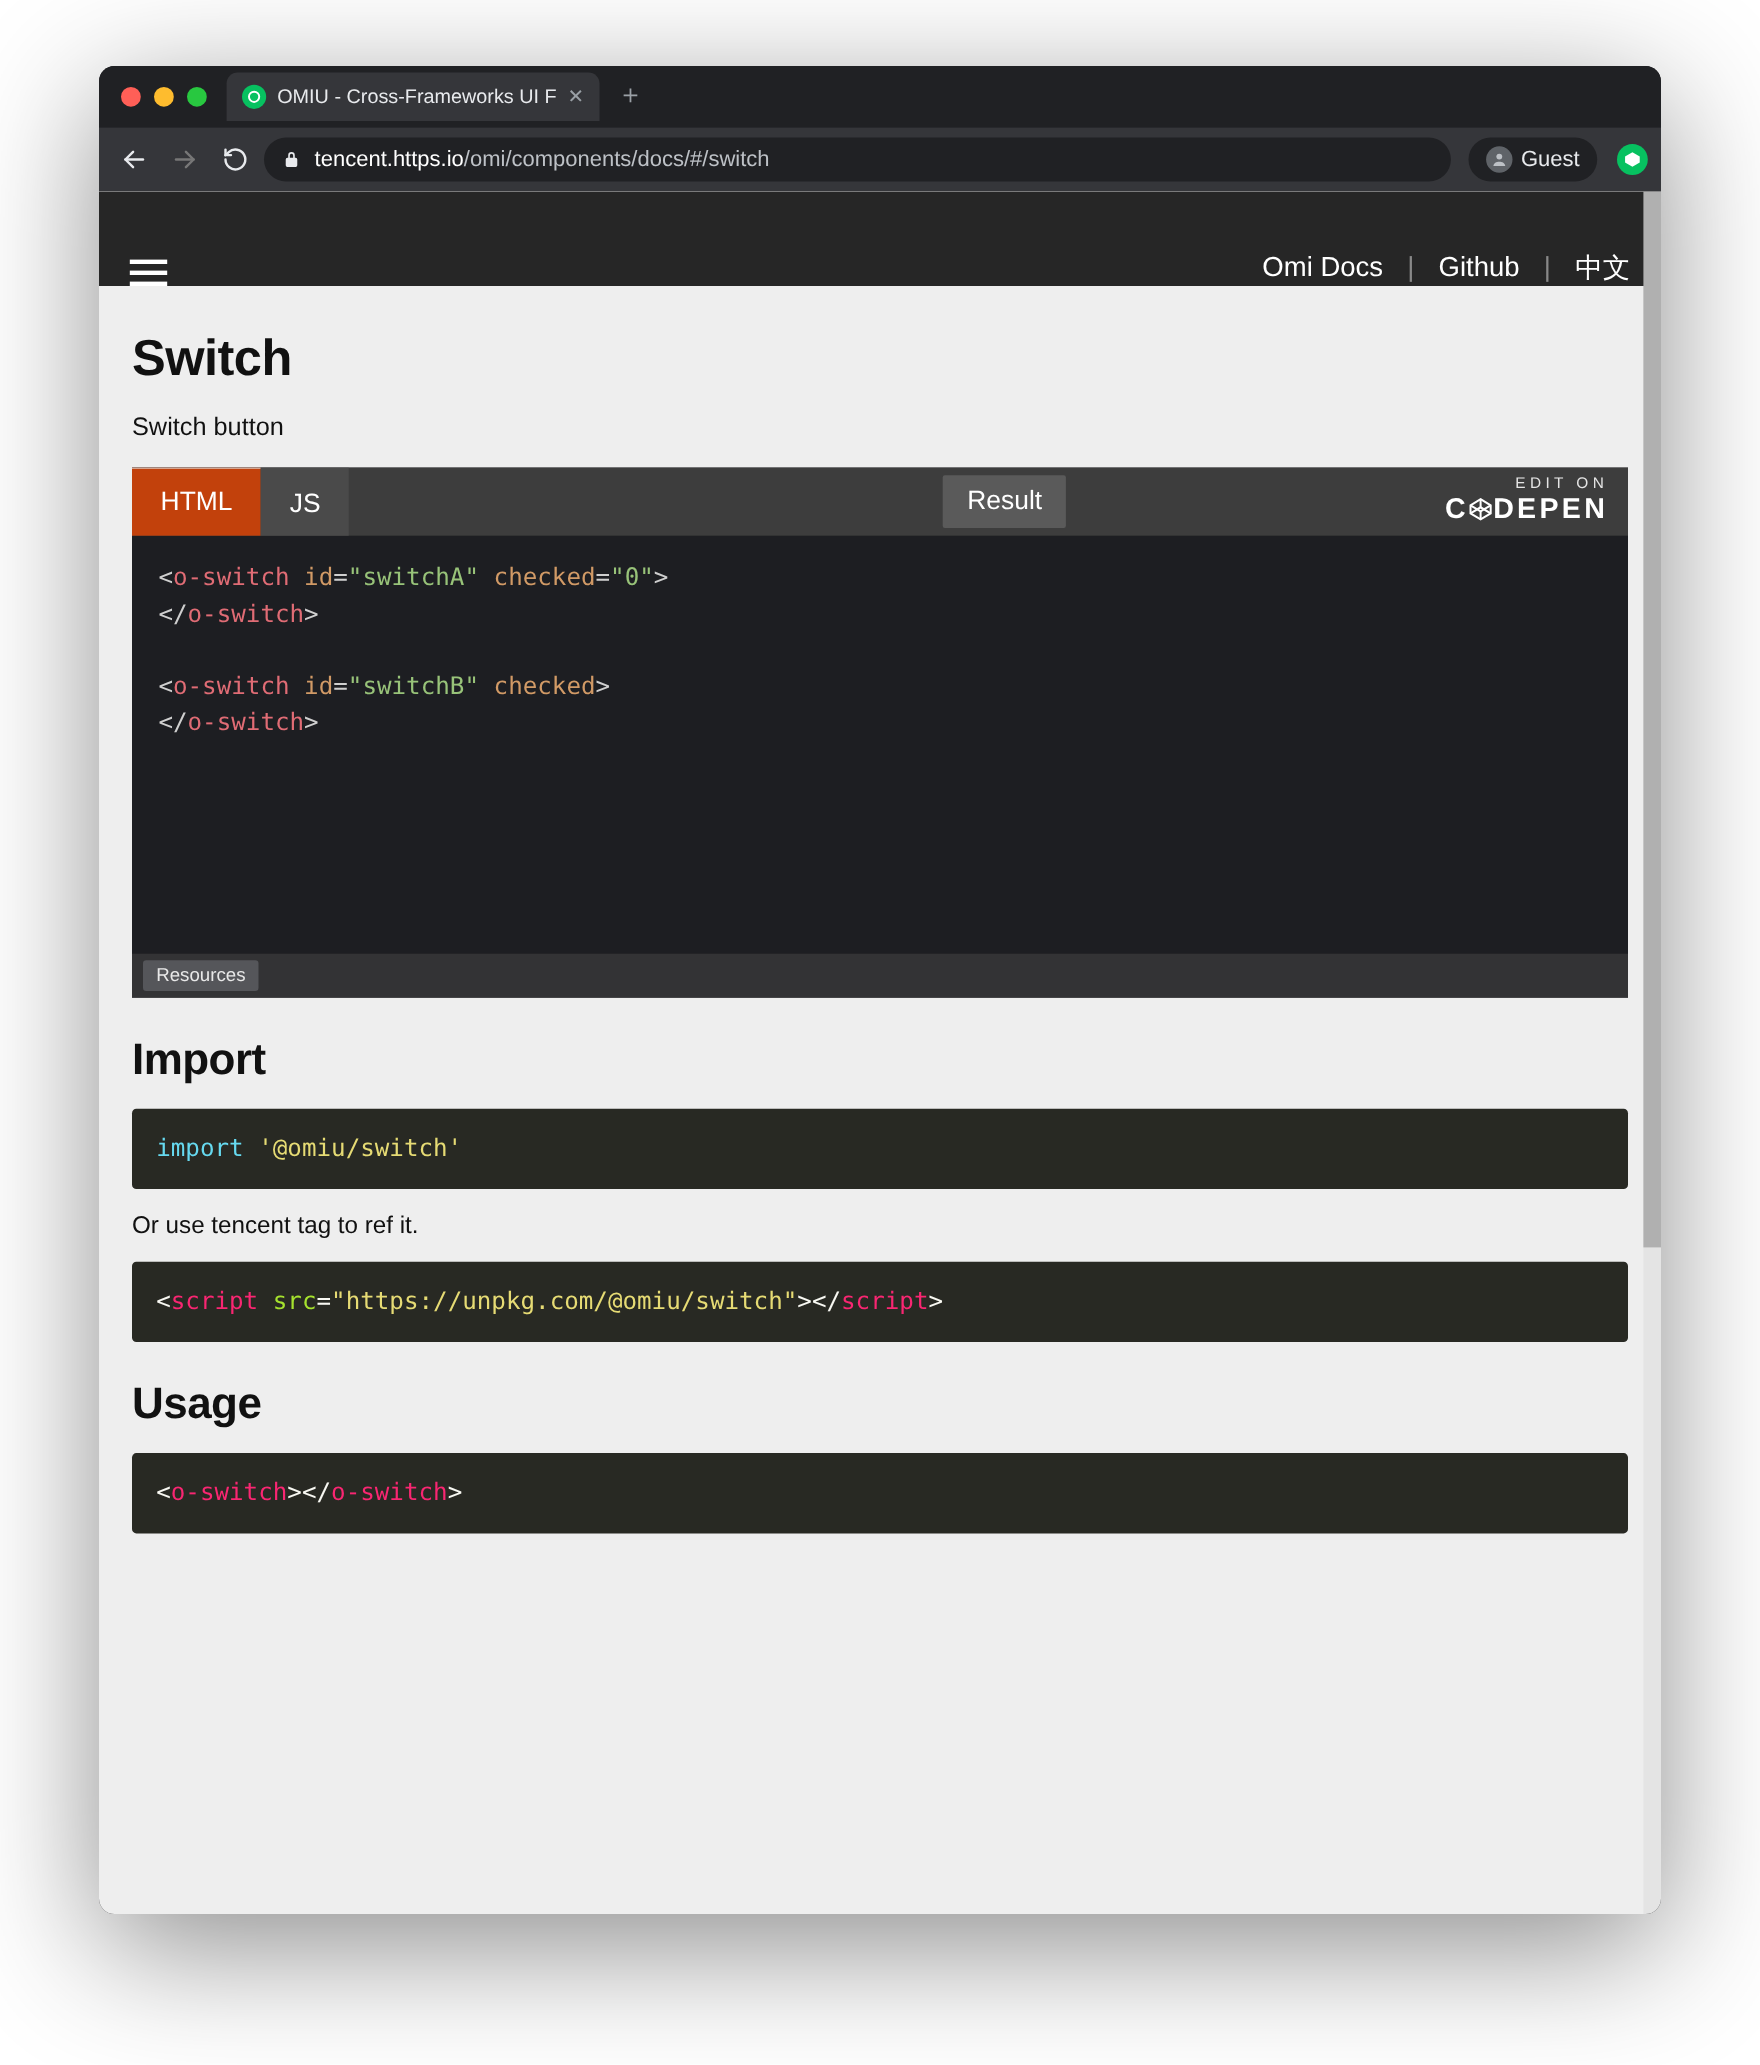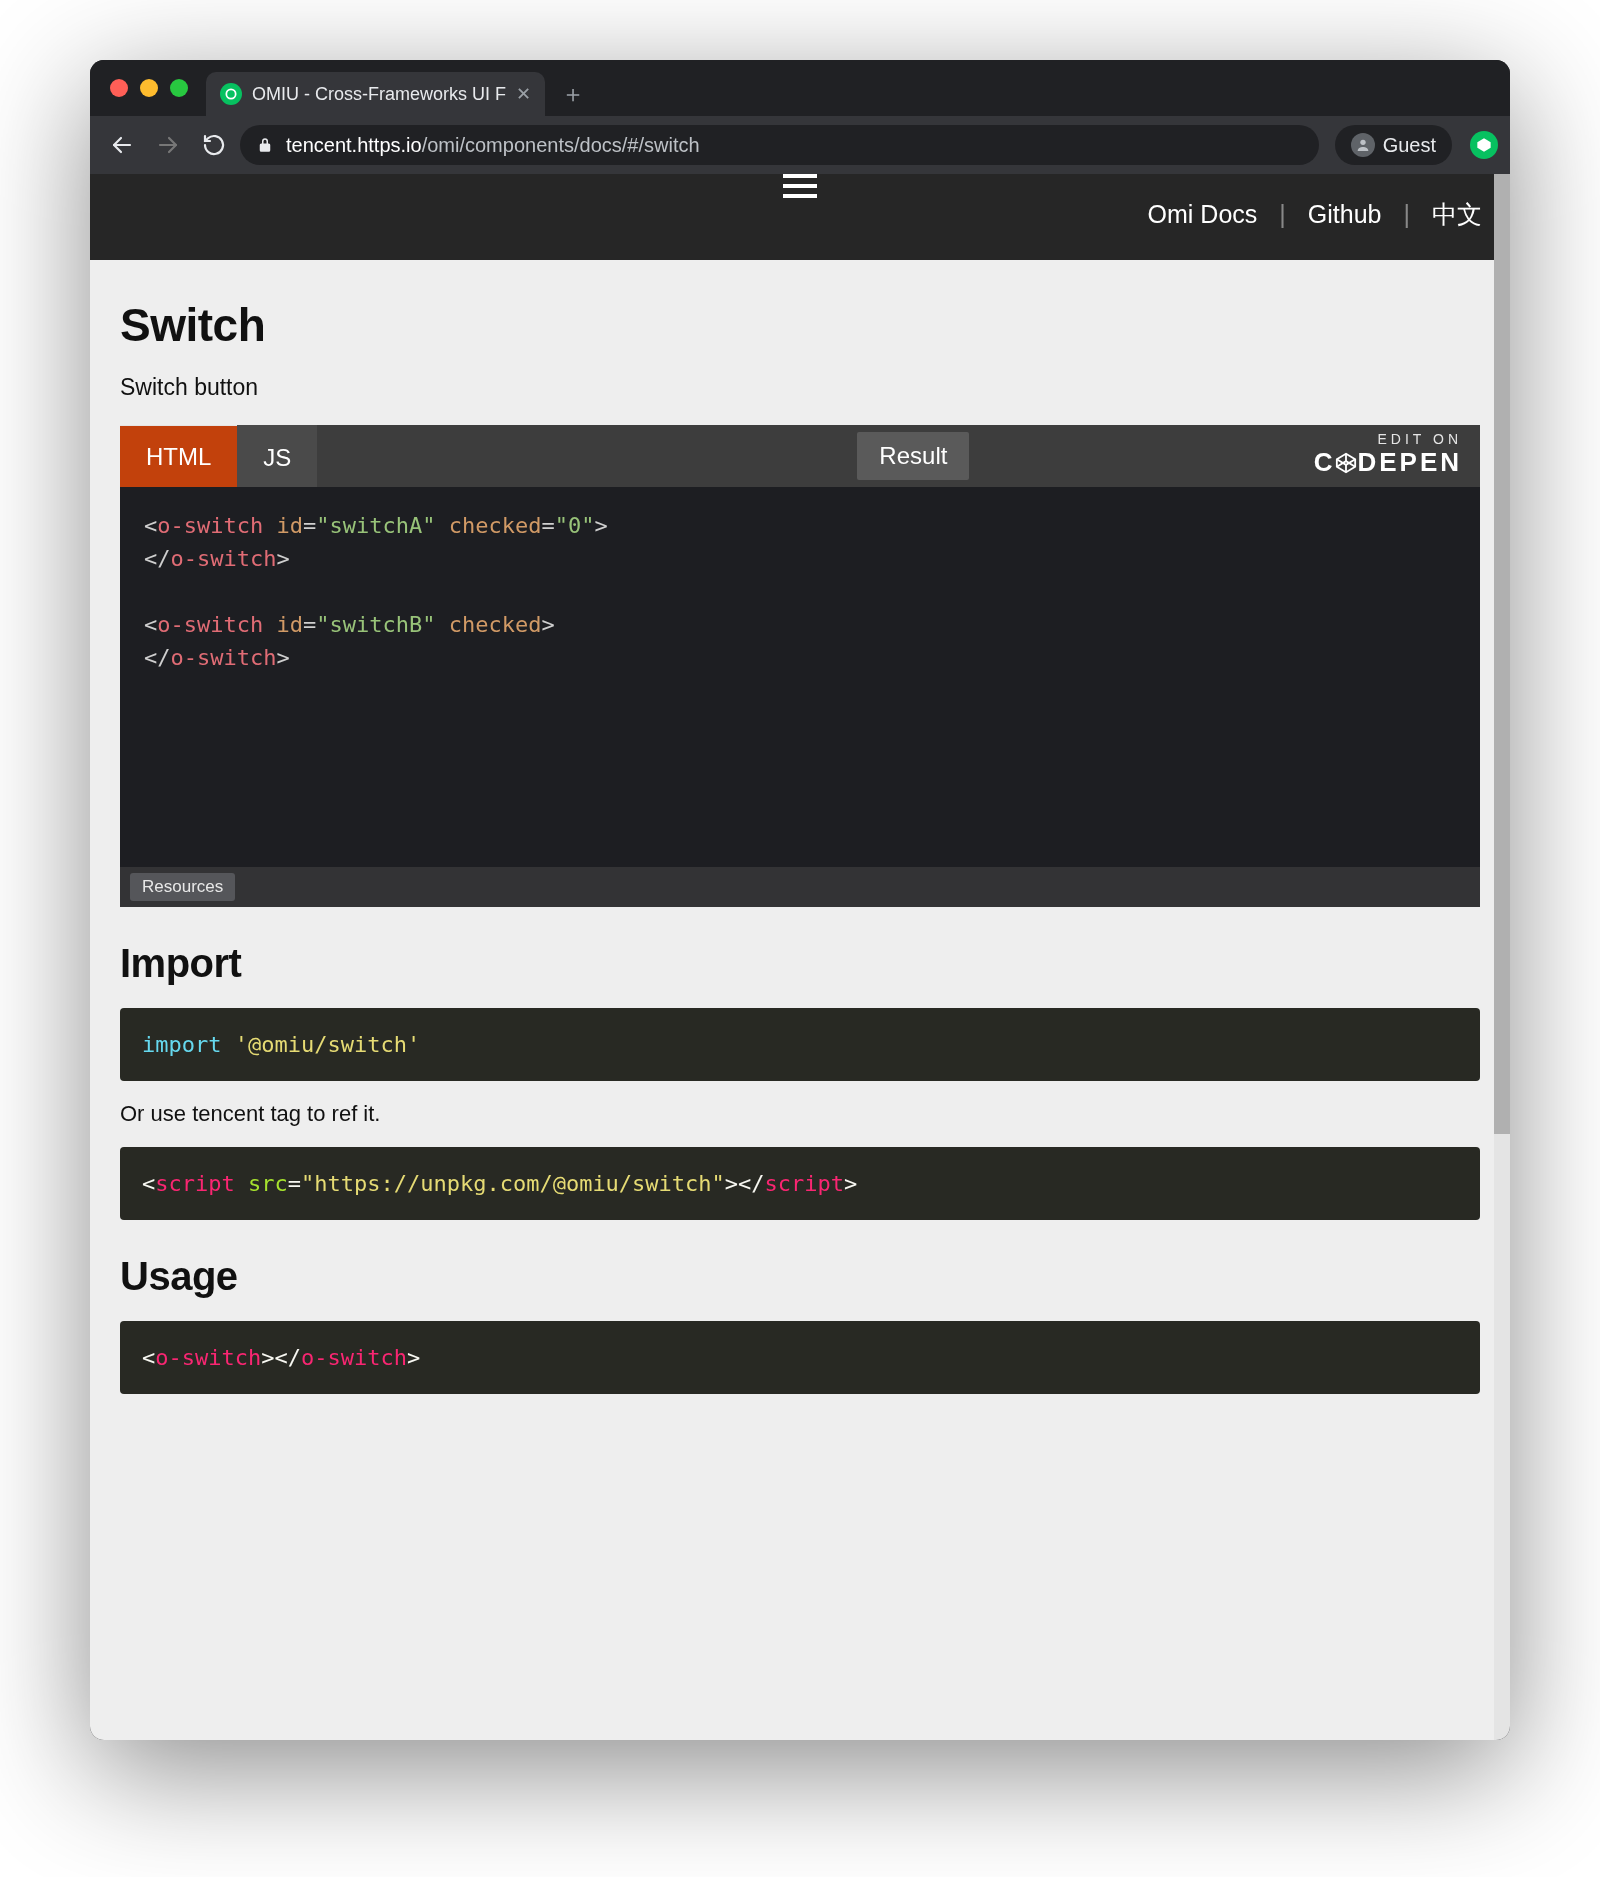--- a/index.html
+++ b/index.html
@@ -1,21 +1,21 @@
 <!DOCTYPE html>
 <html><head>
 <meta charset="utf-8">
 <style>
   * { box-sizing: border-box; margin: 0; padding: 0; }
   html, body { width: 1600px; height: 1877px; background: #ffffff; font-family: -apple-system, BlinkMacSystemFont, "Segoe UI", Helvetica, Arial, sans-serif; }
   .stage { width: 1600px; height: 1877px; position: relative; background: #ffffff; }
   .shadow-wrap { position: absolute; left: 90px; top: 60px; width: 1420px; height: 1680px; filter: drop-shadow(0 30px 60px rgba(0,0,0,0.45)); }
   .browser-window { width: 1420px; height: 1680px; background: #202124; border-radius: 14px; overflow: hidden; display: flex; flex-direction: column; }
   
-  .tab-strip { height: 56px; background: #202124; display: flex; align-items: flex-end; padding: 0 10px; }
+  .tab-strip { height: 56px; background: #202124; display: flex; align-items: center; padding: 0 10px; }
   .traffic-lights { display: flex; gap: 12px; align-items: center; height: 100%; padding-left: 10px; padding-right: 18px; }
   .tl { width: 18px; height: 18px; border-radius: 50%; }
   .tl.red { background: #ff5f57; }
   .tl.yellow { background: #febc2e; }
   .tl.green { background: #28c840; }
   .tab { display: flex; align-items: center; background: #35363a; height: 44px; border-radius: 10px 10px 0 0; padding: 0 14px; gap: 10px; min-width: 280px; color: #e8eaed; font-size: 18px; }
   .tab-favicon { width: 22px; height: 22px; border-radius: 50%; background: #07c160; display:flex; align-items:center; justify-content:center; color:#fff; font-size:14px; font-weight:bold; }
   .tab-title { flex: 1; white-space: nowrap; overflow: hidden; text-overflow: ellipsis; color:#e8eaed; }
   .tab-close { color:#9aa0a6; font-size:18px; }
   .newtab { width: 36px; height: 36px; display:flex; align-items:center; justify-content:center; color:#9aa0a6; font-size:24px; margin-left:10px; margin-bottom:4px; }
@@ -28,21 +28,21 @@
   .omnibox .urltext { color:#bdc1c6; }
   .omnibox .urltext .host { color:#ffffff; }
   .guest-chip { display:flex; align-items:center; gap:8px; background:#202124; border-radius:20px; height:40px; padding:0 16px; color:#e8eaed; font-size:20px; margin-left:10px; }
   .avatar-icon { width:24px; height:24px; border-radius:50%; background:#5f6368; display:flex; align-items:center; justify-content:center; }
   .ext-btn { width:28px; height:28px; border-radius:50%; background:#07c160; margin-left:12px; display:flex; align-items:center; justify-content:center; }
   
   .viewport { flex:1; background:#eeeeee; position:relative; overflow:hidden; }
   .scrolltrack { position:absolute; right:0; top:0; width:16px; height:100%; background:rgba(0,0,0,0.04); }
   .scrollthumb { position:absolute; right:0; top:0; width:16px; height:960px; background:#b0b0b0; border-radius:0; }
   
-  .site-header { height: 86px; background:#262626; display:flex; align-items:center; padding: 0 28px; color:#fff;flex-direction:column; }
+  .site-header { height: 86px; background:#262626; display:flex; align-items:flex-end; padding: 0 28px; color:#fff; }
   .hamburger { display:flex; flex-direction:column; gap:6px; }
   .hamburger span { display:block; width:34px; height:4px; background:#fff; }
   .nav-right { margin-left:auto; display:flex; align-items:center; gap:22px; font-size:25px; color:#ffffff; }
   .nav-sep { color:#888; font-weight:300; }
   .nav-link { color:#fff; }
   
   .content { padding: 38px 30px 30px 30px; color:#111; }
   h1 { font-size:46px; font-weight:800; letter-spacing:-0.5px; margin-bottom: 22px; }
   h2 { font-size:40px; font-weight:800; letter-spacing:-0.5px; margin: 34px 0 22px; }
   p.lead { font-size:23px; margin-bottom: 24px; color:#111; }

